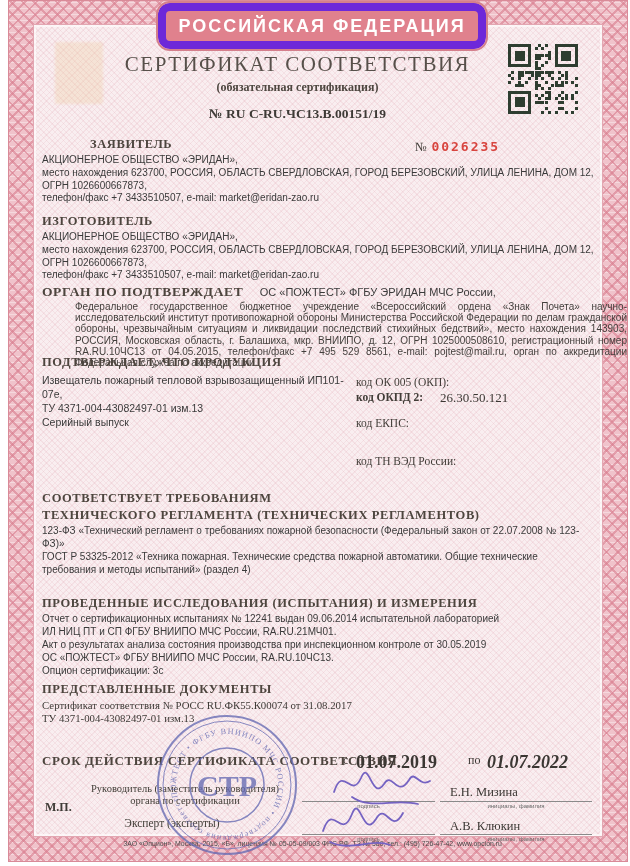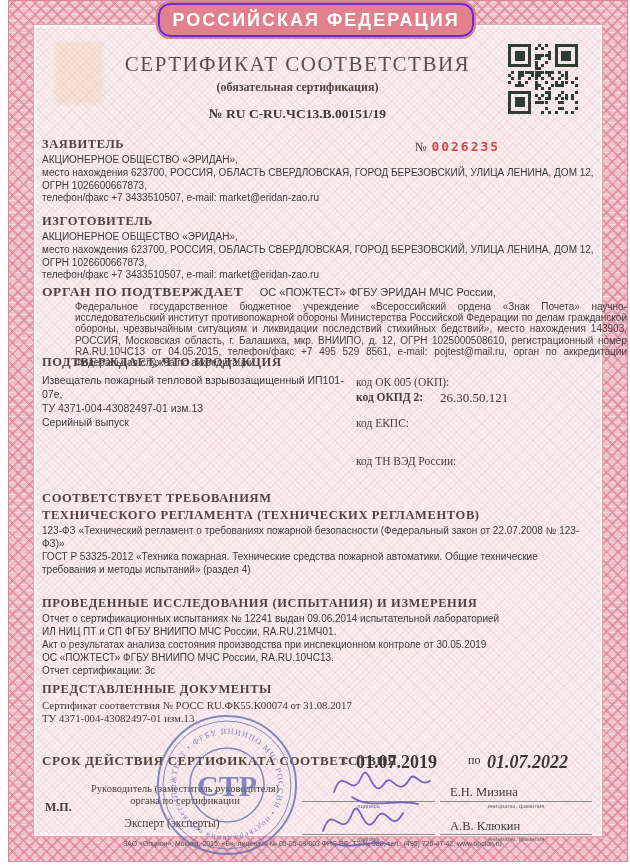--- a/index.html
+++ b/index.html
@@ -15,21 +15,21 @@
       repeating-linear-gradient(0deg, rgba(255,255,255,.35) 0 1px, transparent 1px 6px);
     border:1px solid #d98a98;}
   .inner-area{position:absolute;left:24px;top:23px;right:24px;bottom:24px;
     background-color:#f9eef0;
     background-image:
       repeating-linear-gradient(45deg, rgba(226,168,180,.20) 0 1px, transparent 1px 4px),
       repeating-linear-gradient(-45deg, rgba(226,168,180,.20) 0 1px, transparent 1px 4px);
     border:1px solid #e2a7b2;box-shadow:inset 0 0 0 2px rgba(255,255,255,.6);}
   
   .banner{position:absolute;left:158px;top:3px;width:312px;height:30px;
-    background:#e0818d;border:2px solid #6d28d9;outline:2px solid #d47f8c;border-radius:12px;
+    background:#e0818d;border:8px solid #6d28d9;outline:2px solid #d47f8c;border-radius:12px;
     display:flex;align-items:center;justify-content:center;}
   .banner span{color:#ffffff;font-weight:bold;font-size:18px;letter-spacing:2px;font-family:"Liberation Sans",sans-serif;}
   
   .serif{font-family:"Liberation Serif",serif;}
   .title{font-size:21px;letter-spacing:1.5px;color:#57504a;}
   .subtitle{font-size:12px;font-weight:600;color:#4d463f;}
   .certnum{font-size:13.5px;font-weight:bold;color:#3e3a36;}
   .center{text-align:center;}
   .sec-h{font-family:"Liberation Serif",serif;font-size:12.5px;font-weight:600;letter-spacing:.6px;color:#4d453e;}
   .sec-h-lg{font-size:13.5px;}
@@ -182,21 +182,21 @@
         <rect x="16" y="19" width="0.94" height="0.94"></rect>
         <rect x="20" y="19" width="0.94" height="0.94"></rect>
         <rect x="10" y="20" width="0.94" height="0.94"></rect>
         <rect x="12" y="20" width="0.94" height="0.94"></rect>
         <rect x="14" y="20" width="0.94" height="0.94"></rect>
         <rect x="17" y="20" width="0.94" height="0.94"></rect>
         <rect x="19" y="20" width="0.94" height="0.94"></rect>
       </g>
   </svg>
 
-  <div class="abs sec-h" style="left:42px;top:137px;">ЗАЯВИТЕЛЬ</div>
+  <div class="abs sec-h" style="left:42px;top:137px;padding-left:48px;">ЗАЯВИТЕЛЬ</div>
   <div class="abs" style="left:415px;top:137px;">
     <span class="serif" style="font-size:12.5px;color:#45413c;">№</span>
     <span class="serial-digits">0026235</span>
   </div>
   <div class="abs body-txt" style="left:42px;top:154px;width:552px;">
     <div>АКЦИОНЕРНОЕ ОБЩЕСТВО «ЭРИДАН»,</div>
     <div>место нахождения 623700, РОССИЯ, ОБЛАСТЬ СВЕРДЛОВСКАЯ, ГОРОД БЕРЕЗОВСКИЙ, УЛИЦА ЛЕНИНА, ДОМ 12,</div>
     <div>ОГРН 1026600667873,</div>
     <div>телефон/факс +7 3433510507, e-mail: market@eridan-zao.ru</div>
   </div>
@@ -233,21 +233,21 @@
     <div>123-ФЗ «Технический регламент о требованиях пожарной безопасности (Федеральный закон от 22.07.2008 № 123-ФЗ)»</div>
     <div>ГОСТ Р 53325-2012 «Техника пожарная. Технические средства пожарной автоматики. Общие технические требования и методы испытаний» (раздел 4)</div>
   </div>
 
   <div class="abs sec-h" style="left:42px;top:596px;">ПРОВЕДЕННЫЕ ИССЛЕДОВАНИЯ (ИСПЫТАНИЯ) И ИЗМЕРЕНИЯ</div>
   <div class="abs body-txt" style="left:42px;top:612px;width:552px;line-height:13px;">
     <div>Отчет о сертификационных испытаниях № 12241 выдан 09.06.2014 испытательной лабораторией</div>
     <div>ИЛ НИЦ ПТ и СП ФГБУ ВНИИПО МЧС России, RA.RU.21МЧ01.</div>
     <div>Акт о результатах анализа состояния производства при инспекционном контроле от 30.05.2019</div>
     <div>ОС «ПОЖТЕСТ» ФГБУ ВНИИПО МЧС России, RA.RU.10ЧС13.</div>
-    <div>Отчет сертификации: 3с</div>
+    <div>Опцион сертификации: 3с</div>
   </div>
 
   <div class="abs sec-h" style="left:42px;top:682px;">ПРЕДСТАВЛЕННЫЕ ДОКУМЕНТЫ</div>
   <div class="abs docs-txt" style="left:42px;top:699px;width:552px;">
     <div>Сертификат соответствия № РОСС RU.ФК55.К00074 от 31.08.2017</div>
     <div>ТУ 4371-004-43082497-01 изм.13</div>
   </div>
 
   <div class="abs sec-h" style="left:42px;top:753px;font-size:13px;">СРОК ДЕЙСТВИЯ СЕРТИФИКАТА СООТВЕТСТВИЯ</div>
   <div class="abs date-lbl" style="left:343px;top:753px;">с</div>

